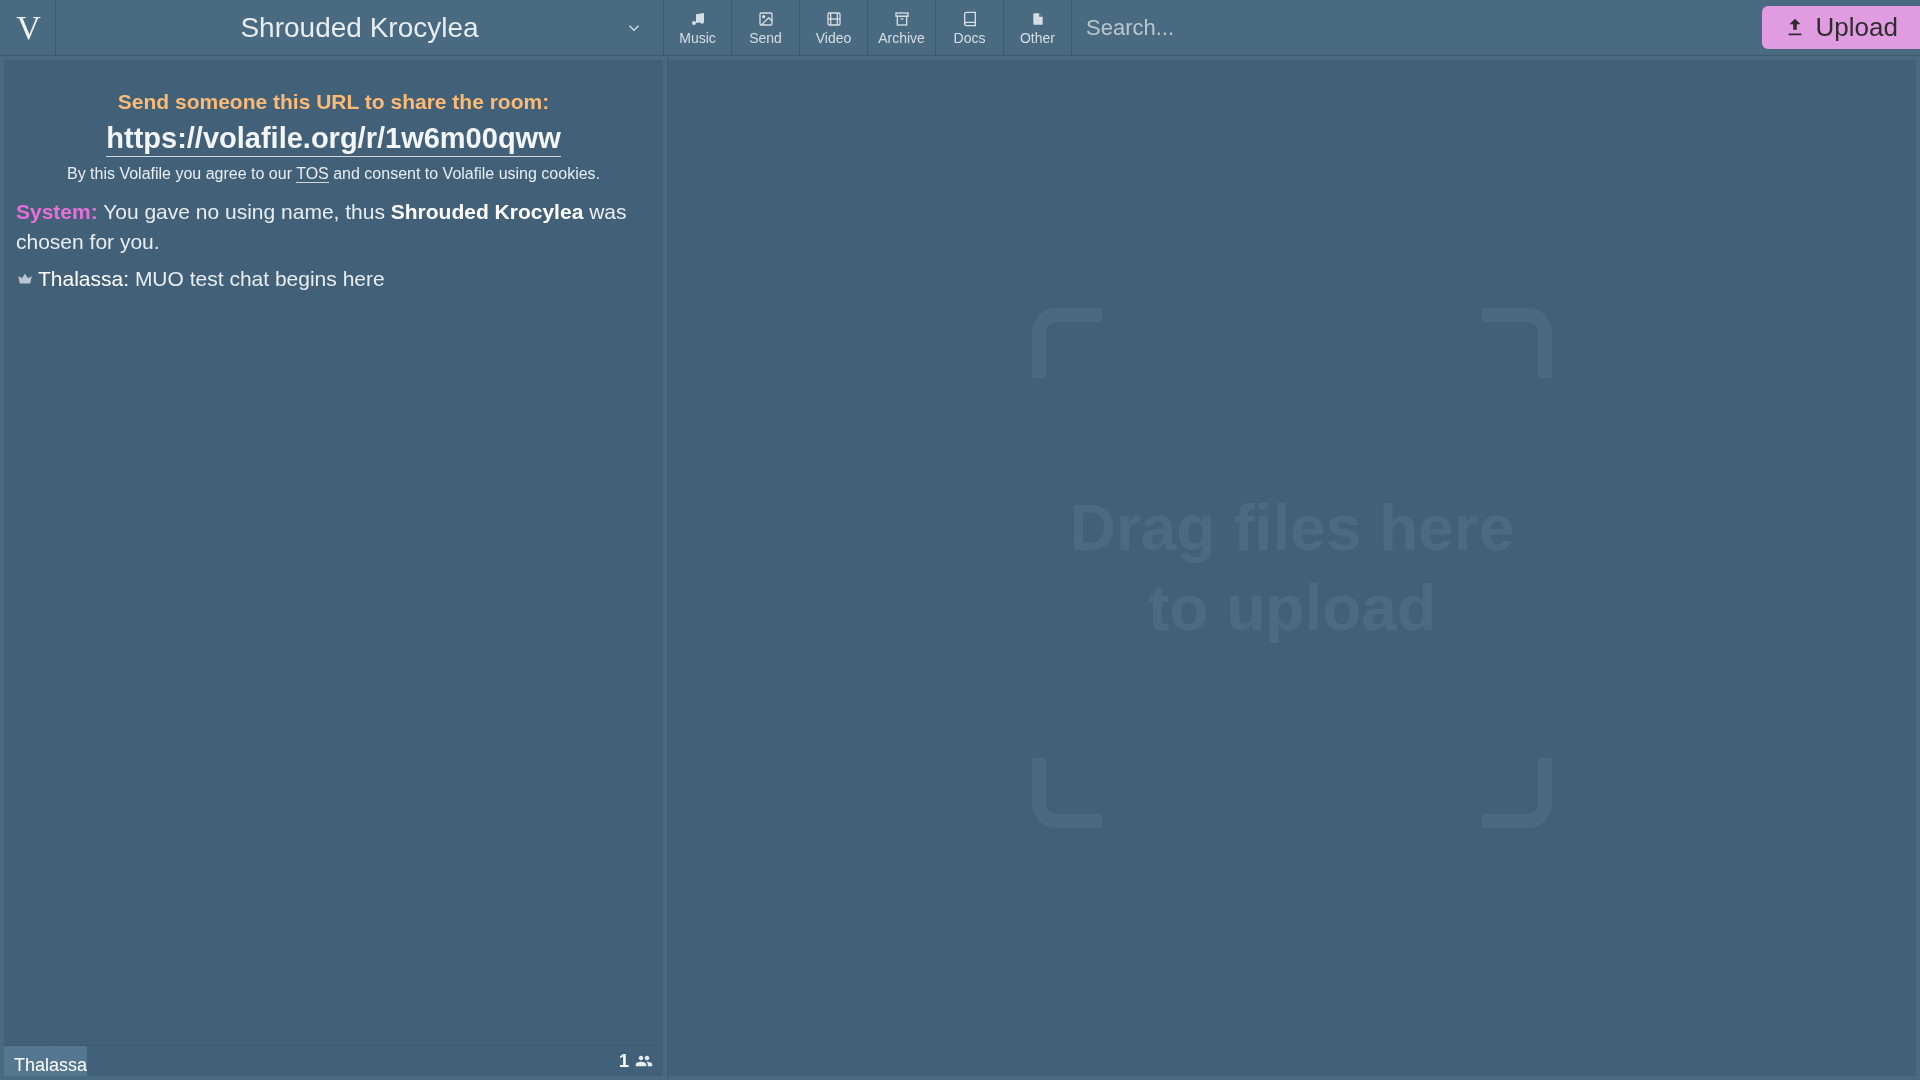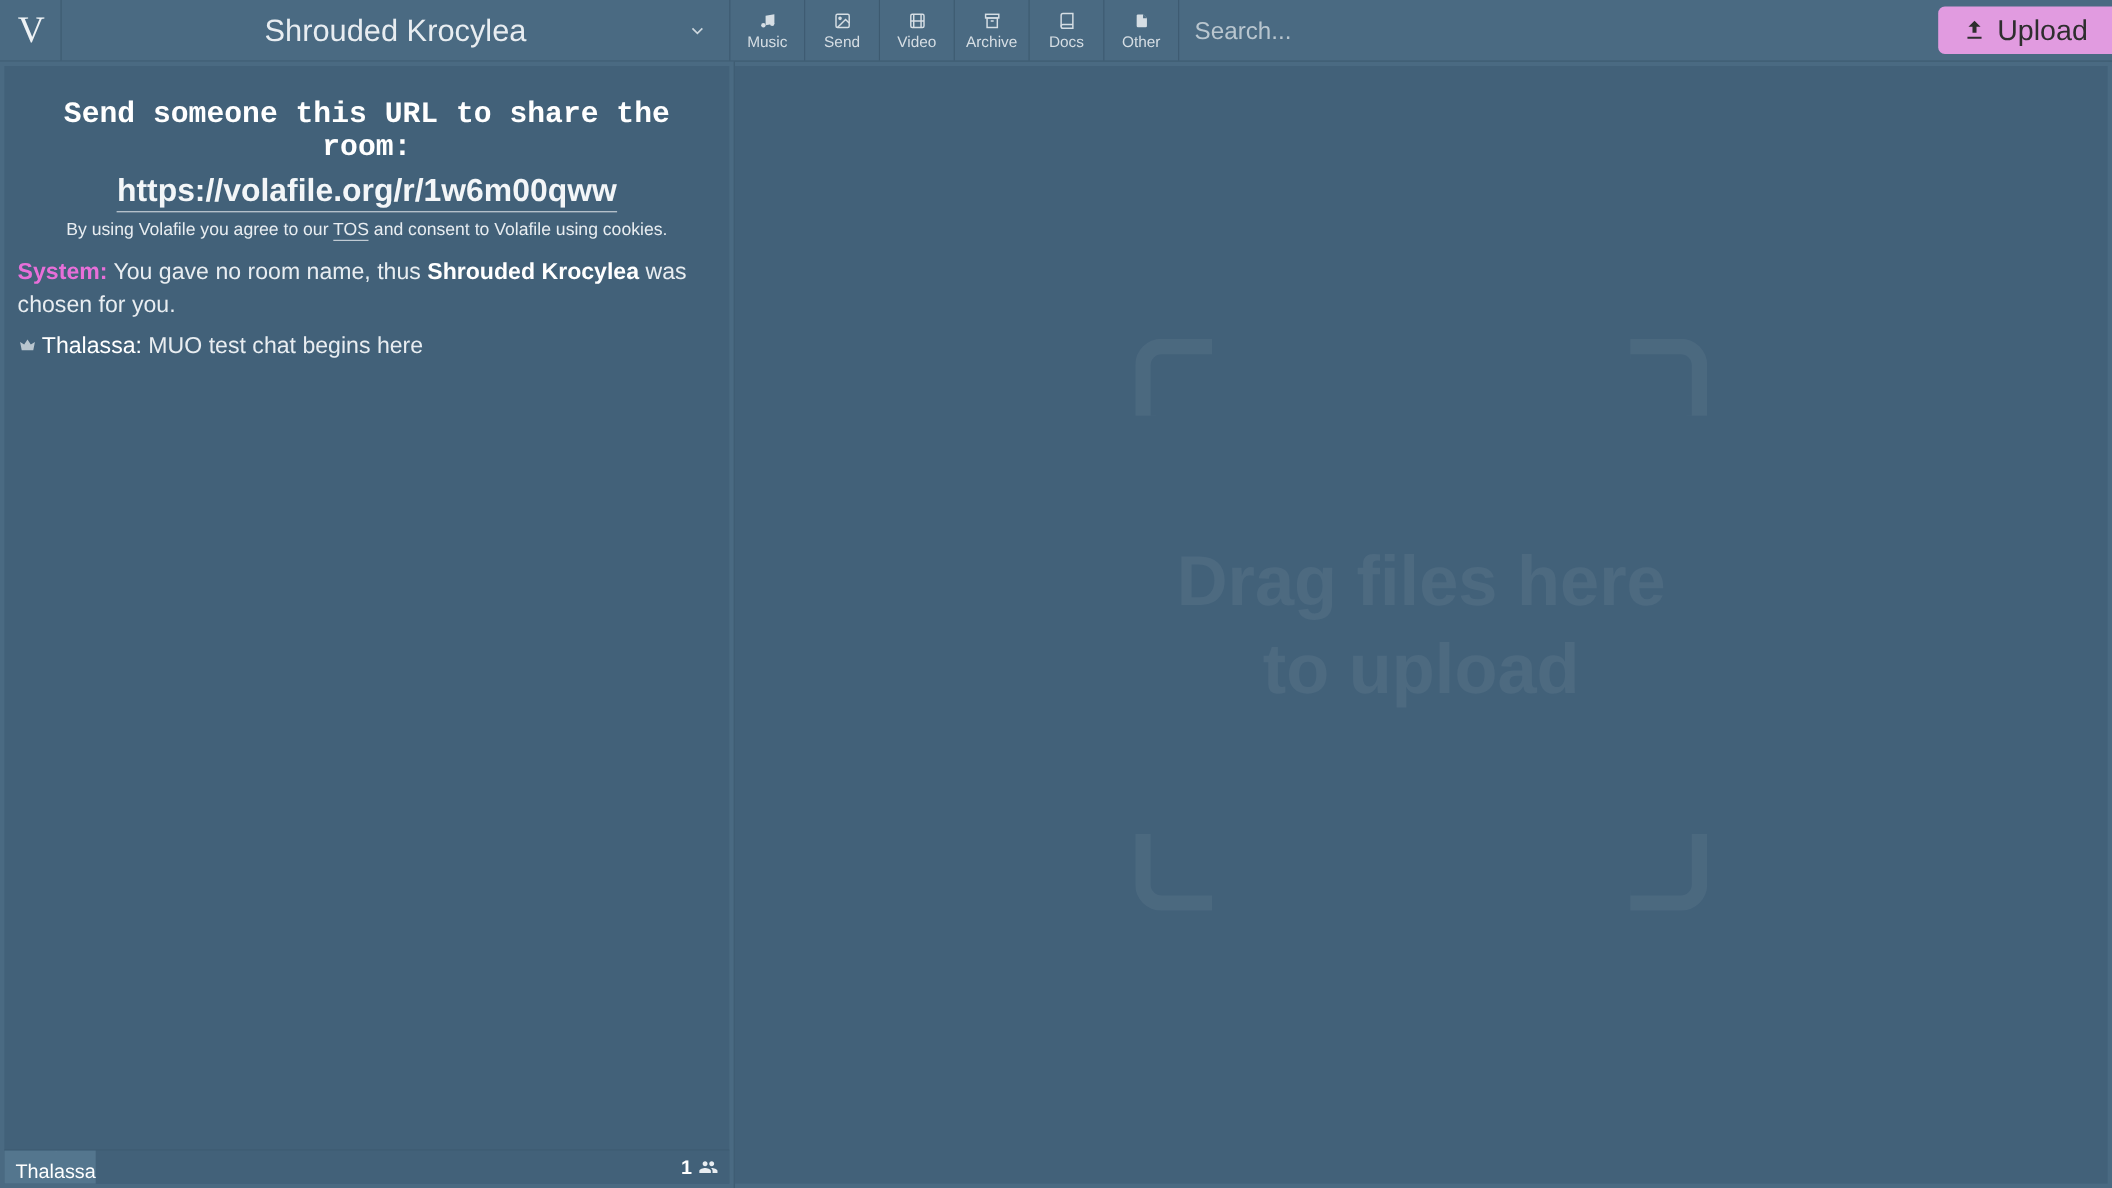--- a/index.html
+++ b/index.html
@@ -29,21 +29,21 @@
 .upload-btn .upload-icon svg { width: 22px; height: 22px; }
 
 
 .main { flex: 1; display: flex; min-height: 0; }
 .chat-panel { width: 668px; background: #4a6a82; display: flex; flex-direction: column; border-right: 1px solid #3d5a70; }
 .chat-panel-inner { margin: 4px; background: #426179; flex: 1; display: flex; flex-direction: column; min-height: 0; }
 
 .chat-content { flex: 1; overflow: hidden; padding: 30px 12px 12px; }
 
 .share-block { text-align: center; margin-bottom: 14px; }
-.share-label { font-size: 27px; color: #ffffff; font-weight: 600; margin-bottom: 8px; font-family: Liberation Mono, monospace; }
+.share-label { font-size: 21px; color: #fdba74; font-weight: 600; margin-bottom: 8px; }
 .share-url { display: inline-block; font-size: 29px; color: #f3f6f8; font-weight: 700; border-bottom: 1px solid #d0d8de; padding-bottom: 1px; margin-bottom: 8px; }
 .tos-line { font-size: 16px; color: #e8edf1; }
 .tos-line .tos-link { border-bottom: 1px solid #d0d8de; }
 
 .msg { font-size: 21px; color: #e8edf1; line-height: 1.45; margin: 6px 0; }
 .msg .sys { color: #e86fd9; font-weight: 700; }
 .msg .user { color: #fff; font-weight: 400; }
 .msg .crown { display:inline-block; vertical-align: -2px; margin-right: 4px; }
 .msg .crown svg { width: 18px; height: 18px; fill: #b9c6cf; }
 .msg strong { font-weight: 700; color: #fff; }
@@ -166,26 +166,26 @@
 
 <div class="main">
   <div class="chat-panel">
     <div class="chat-panel-inner">
       <div class="chat-content">
 
         <div class="share-block">
           <div class="share-label">Send someone this URL to share the room:</div>
           <span class="share-url">https://volafile.org/r/1w6m00qww</span>
           <div class="tos-line">
-            <span>By using Volafile you agree to our </span><span class="tos-link">TOS</span><span> and consent to Volafile using cookies.</span>
+            <span>By this Volafile you agree to our </span><span class="tos-link">TOS</span><span> and consent to Volafile using cookies.</span>
           </div>
         </div>
 
         <div class="msg">
-          <span class="sys">System:</span><span>  You gave no room name, thus </span><strong>Shrouded Krocylea</strong><span> was chosen for you.</span>
+          <span class="sys">System:</span><span>  You gave no using name, thus </span><strong>Shrouded Krocylea</strong><span> was chosen for you.</span>
         </div>
 
         <div class="msg">
           <span class="crown">
             <svg viewBox="0 0 24 24">
                 <path d="M5 18h14l2-10-5 3-4-6-4 6-5-3 2 10z"></path>
               </svg>
           </span><span class="user">Thalassa:</span><span>  MUO test chat begins here</span>
         </div>
       </div>

